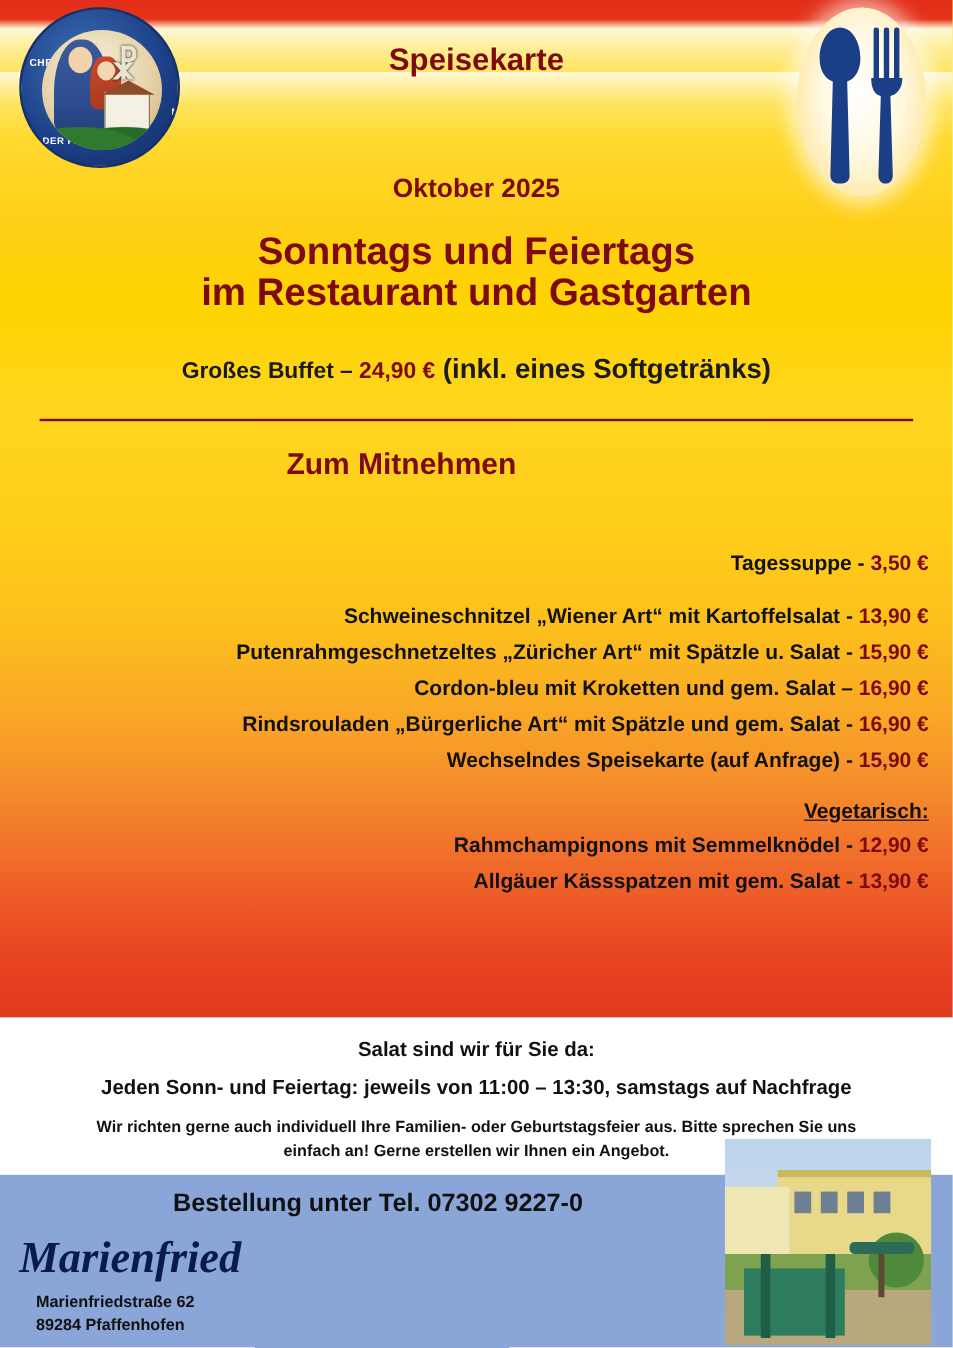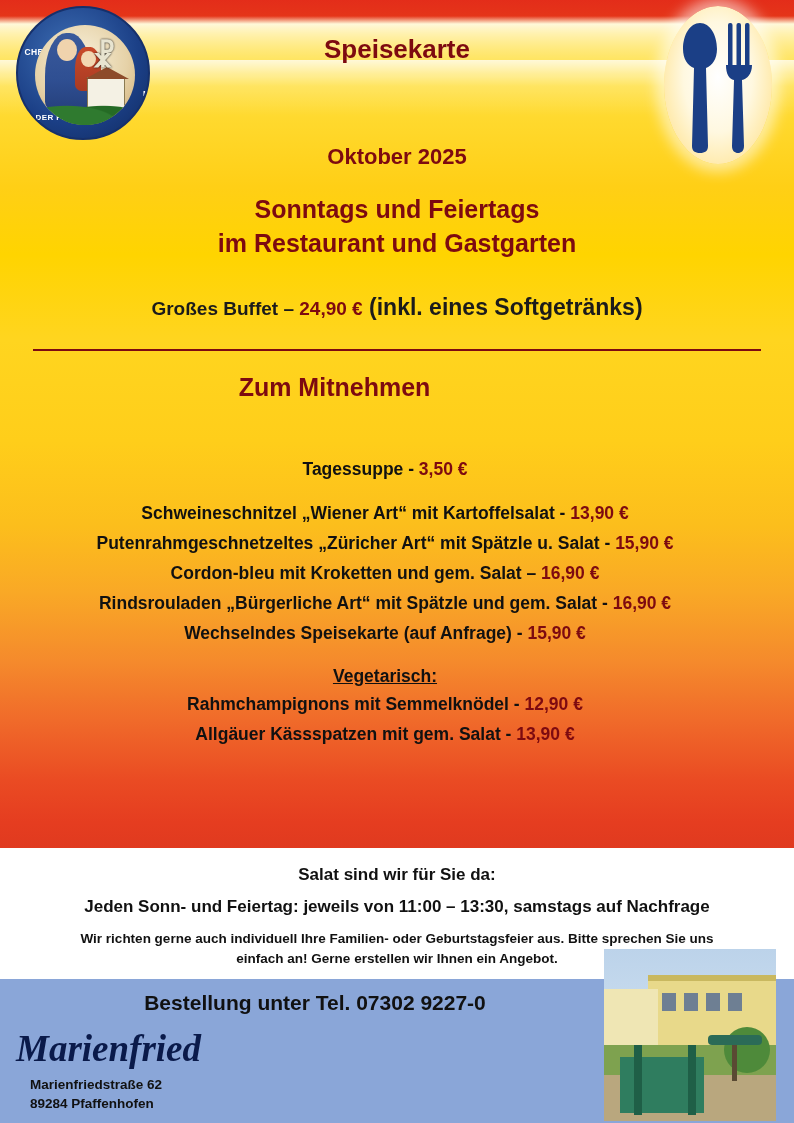--- a/index.html
+++ b/index.html
@@ -196,21 +196,21 @@
     text-align: center;
     font-size: 22px;
     font-weight: bold;
     color: #7d0a10;
   }
   .headline {
     position: absolute;
     left: 0; top: 192px;
     width: 794px;
     text-align: center;
-    font-size: 25px;
+    font-size: 32px;
     font-weight: bold;
     color: #7d0a10;
     line-height: 34px;
   }
   .buffet {
     position: absolute;
     left: 0; top: 294px;
     width: 794px;
     text-align: center;
     font-size: 19px;
@@ -233,23 +233,23 @@
     left: 0; top: 373px;
     width: 669px;
     text-align: center;
     font-size: 25px;
     font-weight: bold;
     color: #7d0a10;
   }
 
   .menu {
     position: absolute;
-    left: 8px; top: 456px;
+    left: 20px; top: 456px;
     width: 754px;
-    text-align: center;
+    text-align: right;
     color: #111111;
   }
   .menu .item {
     font-size: 17.5px;
     font-weight: bold;
     line-height: 26px;
     margin-bottom: 4px;
   }
   .menu .item.soup { margin-bottom: 18px; }
   .menu .price { color: #7d0a10; }

